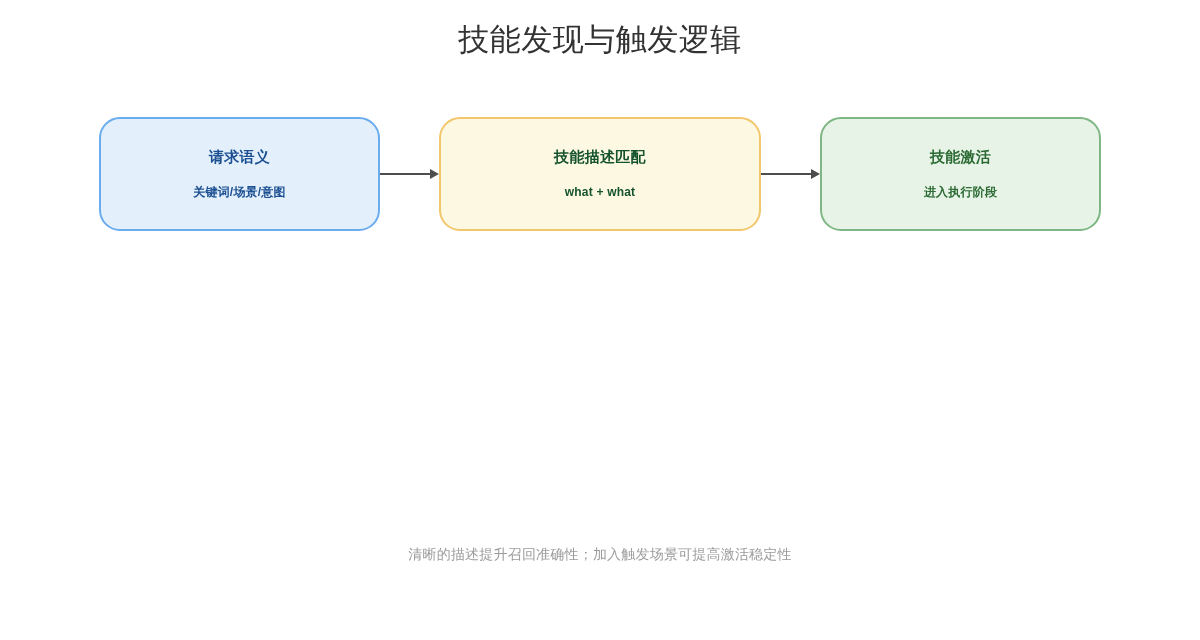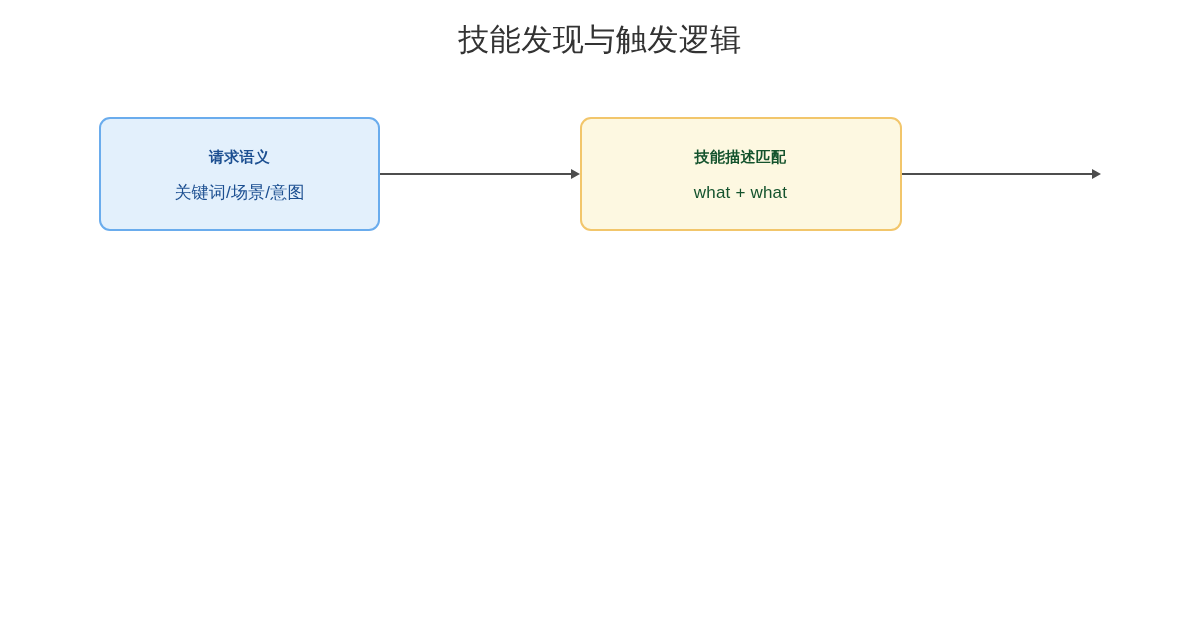--- a/index.html
+++ b/index.html
@@ -39,41 +39,41 @@
     left: 99px;
     top: 117px;
     width: 1002px;
     height: 114px;
     display: flex;
     align-items: center;
   }
 
   .node {
     height: 114px;
-    border-radius: 11px;
+    border-radius: 21px;
     border-width: 2px;
     border-style: solid;
     display: flex;
     flex-direction: column;
     align-items: center;
     justify-content: center;
     text-align: center;
     flex: 0 0 auto;
   }
 
   .node-title {
     font-size: 15px;
     font-weight: 700;
     line-height: 21px;
     letter-spacing: 0.3px;
   }
 
   .node-subtitle {
-    font-size: 17px;
-    font-weight: 400;
+    font-size: 12px;
+    font-weight: 700;
     line-height: 19px;
     margin-top: 16px;
     letter-spacing: 0.2px;
   }
 
   
   .node-request {
     width: 281px;
     background: #e3f0fc;
     border-color: #6aaced;
@@ -161,17 +161,22 @@
     <div class="node node-match">
       <div class="node-title">技能描述匹配</div>
       <div class="node-subtitle">what + what</div>
     </div>
 
     <div class="connector">
       <div class="line"></div>
       <div class="head"></div>
     </div>
 
+    <div class="node node-activate">
+      <div class="node-title">技能激活</div>
+      <div class="node-subtitle">进入执行阶段</div>
+    </div>
 
   </div>
 
+  <div class="footer-note">清晰的描述提升召回准确性；加入触发场景可提高激活稳定性</div>
 
 </div>
 
 </body></html>

